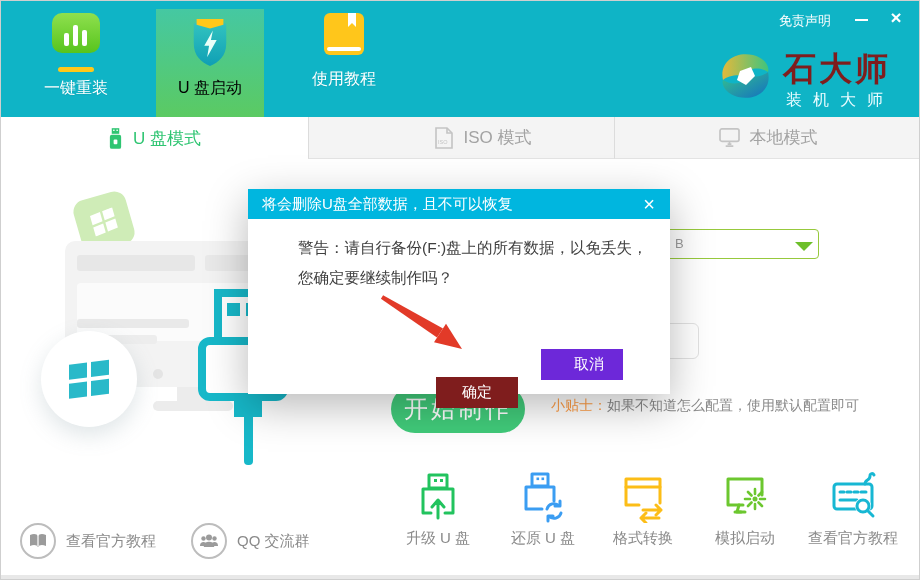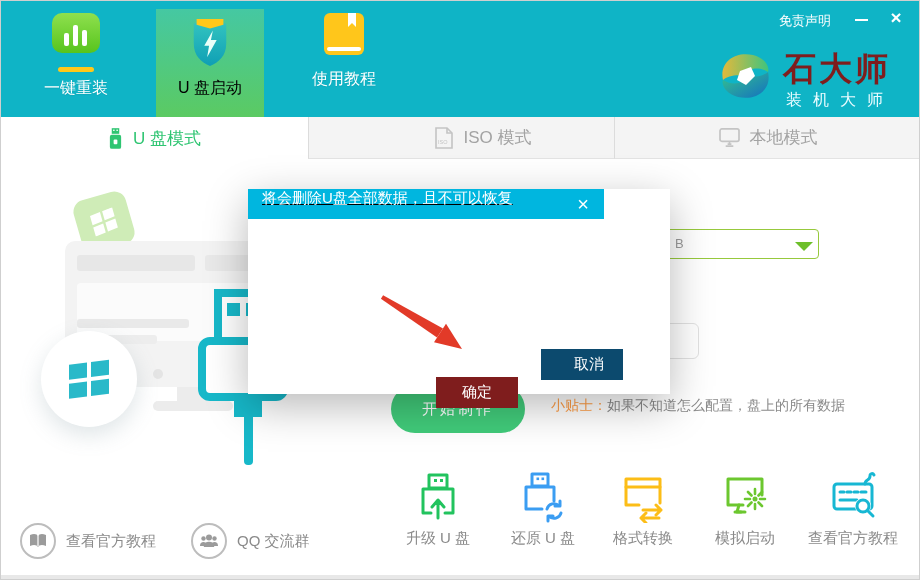--- a/index.html
+++ b/index.html
@@ -24,21 +24,21 @@
   .tab.active{left:0;width:307px;background:#fff;color:#2fc572;}
   .tab.t2{left:307px;width:306px;padding-left:44px;}
   .tab.t3{left:613px;width:307px;}
   .tab.inactive{background:#f4f4f4;color:#a3a3a3;border-bottom:1px solid #e3e3e3;border-left:1px solid #dcdcdc;}
   .tab.t3.inactive{border-left:1px solid #dcdcdc;}
   
   .usb-select{position:absolute;left:398px;top:228px;width:420px;height:30px;border:1px solid #97c93d;border-radius:4px;background:#fff;cursor:pointer;}
   .usb-select-text{position:absolute;left:674px;top:235px;font-size:13px;color:#9b9b9b;}
   .select-arrow{position:absolute;left:794px;top:241px;width:0;height:0;border-left:9px solid transparent;border-right:9px solid transparent;border-top:9px solid #6dbf2a;}
   .input2{position:absolute;left:430px;top:322px;width:268px;height:36px;border:1px solid #e2e2e2;border-radius:6px;background:#fff;}
-  .start-btn{position:absolute;left:390px;top:384px;width:134px;height:48px;border:none;border-radius:24px;background:#41cb7a;color:#fff;font-size:15px;letter-spacing:3px;cursor:pointer;}
+  .start-btn{position:absolute;left:390px;top:384px;width:134px;height:48px;border:none;border-radius:24px;background:#41cb7a;color:#fff;font-size:24px;letter-spacing:3px;cursor:pointer;}
   .tip{position:absolute;left:550px;top:396px;font-size:14px;color:#8a8a8a;white-space:nowrap;}
   .tip b{color:#ff9d45;font-weight:normal;}
   
   .tilt-sq{position:absolute;left:76px;top:194px;width:54px;height:54px;background:#cfecb7;border-radius:12px;transform:rotate(-16deg);display:flex;align-items:center;justify-content:center;}
   .monitor{position:absolute;left:64px;top:240px;width:300px;height:146px;background:#f3f3f3;border-radius:10px;}
   .monitor .bar1{position:absolute;left:12px;top:14px;width:118px;height:16px;background:#e7e7e7;border-radius:3px;}
   .monitor .bar2{position:absolute;left:140px;top:14px;width:150px;height:16px;background:#e9e9e9;border-radius:3px;}
   .monitor .panel{position:absolute;left:12px;top:42px;width:276px;height:58px;background:#fbfbfb;border-radius:4px;}
   .monitor .ln1{position:absolute;left:12px;top:78px;width:112px;height:9px;background:#e9e9e9;border-radius:3px;}
   .monitor .ln2{position:absolute;left:12px;top:94px;width:80px;height:9px;background:#ededed;border-radius:3px;}
@@ -53,27 +53,27 @@
   .usb-cable{position:absolute;left:243px;top:414px;width:9px;height:50px;background:#17b8c9;border-radius:0 0 4px 4px;}
   
   .flink{position:absolute;display:flex;align-items:center;gap:10px;cursor:pointer;}
   .flink .circ{width:36px;height:36px;border:2px solid #bdbdbd;border-radius:50%;display:flex;align-items:center;justify-content:center;}
   .flink .lbl{font-size:15px;color:#8a8a8a;}
   .tool{position:absolute;top:470px;width:110px;display:flex;flex-direction:column;align-items:center;cursor:pointer;}
   .tool .lbl{font-size:15px;color:#8a8a8a;margin-top:6px;white-space:nowrap;}
   .bottom-strip{position:absolute;left:0;top:574px;width:920px;height:6px;background:#e8e8e8;}
   
   .dialog{position:absolute;left:247px;top:188px;width:422px;height:205px;background:#fff;box-shadow:0 12px 40px rgba(0,0,0,.28);z-index:10;}
-  .dialog-head{position:absolute;left:0;top:0;width:356px;height:30px;background:#00b6df;display:flex;text-decoration:underline;}
+  .dialog-head{position:absolute;left:0;top:0;width:422px;height:30px;background:#00b6df;display:flex;align-items:center;}
   .dialog-title{color:#fff;font-size:15px;margin-left:14px;}
   .dialog-close{position:absolute;right:6px;top:0;width:30px;height:30px;color:#fff;font-size:20px;display:flex;align-items:center;justify-content:center;cursor:pointer;}
   .dialog-msg{position:absolute;left:50px;top:44px;width:354px;font-size:15.5px;line-height:30px;color:#404040;word-break:break-all;}
   .dlg-btn{position:absolute;top:160px;width:82px;height:31px;border:none;color:#fff;font-size:15px;cursor:pointer;}
   .dlg-ok{left:188px;background:#7f1d1d;margin-top:28px;}
-  .dlg-cancel{left:293px;background:#0c4a6e;padding-left:20px;}
+  .dlg-cancel{left:293px;background:#6d28d9;padding-left:20px;}
   .arrow-svg{position:absolute;left:375px;top:292px;z-index:20;pointer-events:none;}
 </style>
 </head>
 <body>
 
 <div class="win">
 
   <div class="header"></div>
 
   <div class="nav-item" style="left:18px;width:114px;">
@@ -206,21 +206,21 @@
   <div class="usb-body"></div>
   <div class="usb-neck"></div>
   <div class="usb-cable"></div>
 
   <div class="usb-select"></div>
   <span class="usb-select-text">B</span>
   <div class="select-arrow"></div>
   <div class="input2"></div>
 
   <button class="start-btn">开始制作</button>
-  <div class="tip"><b>小贴士：</b><span>如果不知道怎么配置，盘上的所有数据</span></div>
+  <div class="tip"><b>小贴士：</b><span>如果不知道怎么配置，使用默认配置即可</span></div>
 
   <div class="flink" style="left:19px;top:522px;">
     <span class="circ">
       <svg width="20" height="16" viewBox="0 0 20 16" fill="#9b9b9b">
         <path d="M2 2 C6 0 9 1 10 3 C11 1 14 0 18 2 V13 C14 11 11 12 10 14 C9 12 6 11 2 13 Z"></path>
         <rect x="9.4" y="2" width="1.2" height="11" fill="#fff"></rect>
       </svg>
     </span>
     <span class="lbl">查看官方教程</span>
   </div>
@@ -292,20 +292,21 @@
     <div class="lbl">查看官方教程</div>
   </div>
 
   <div class="bottom-strip"></div>
 
   <div class="dialog">
     <div class="dialog-head">
       <span class="dialog-title">将会删除U盘全部数据，且不可以恢复</span>
       <span class="dialog-close">×</span>
     </div>
+    <div class="dialog-msg">警告：请自行备份(F:)盘上的所有数据，以免丢失，您确定要继续制作吗？</div>
     <button class="dlg-btn dlg-ok">确定</button>
     <button class="dlg-btn dlg-cancel">取消</button>
   </div>
 
   <svg class="arrow-svg" width="105" height="75" viewBox="0 0 105 75">
     <polygon points="7.1,2.3 67,35.4 61,44.6 4.9,5.7" fill="#e23a28"></polygon>
     <polygon points="58,49.2 70,30.8 86,56" fill="#e23a28"></polygon>
   </svg>
 
 </div>

